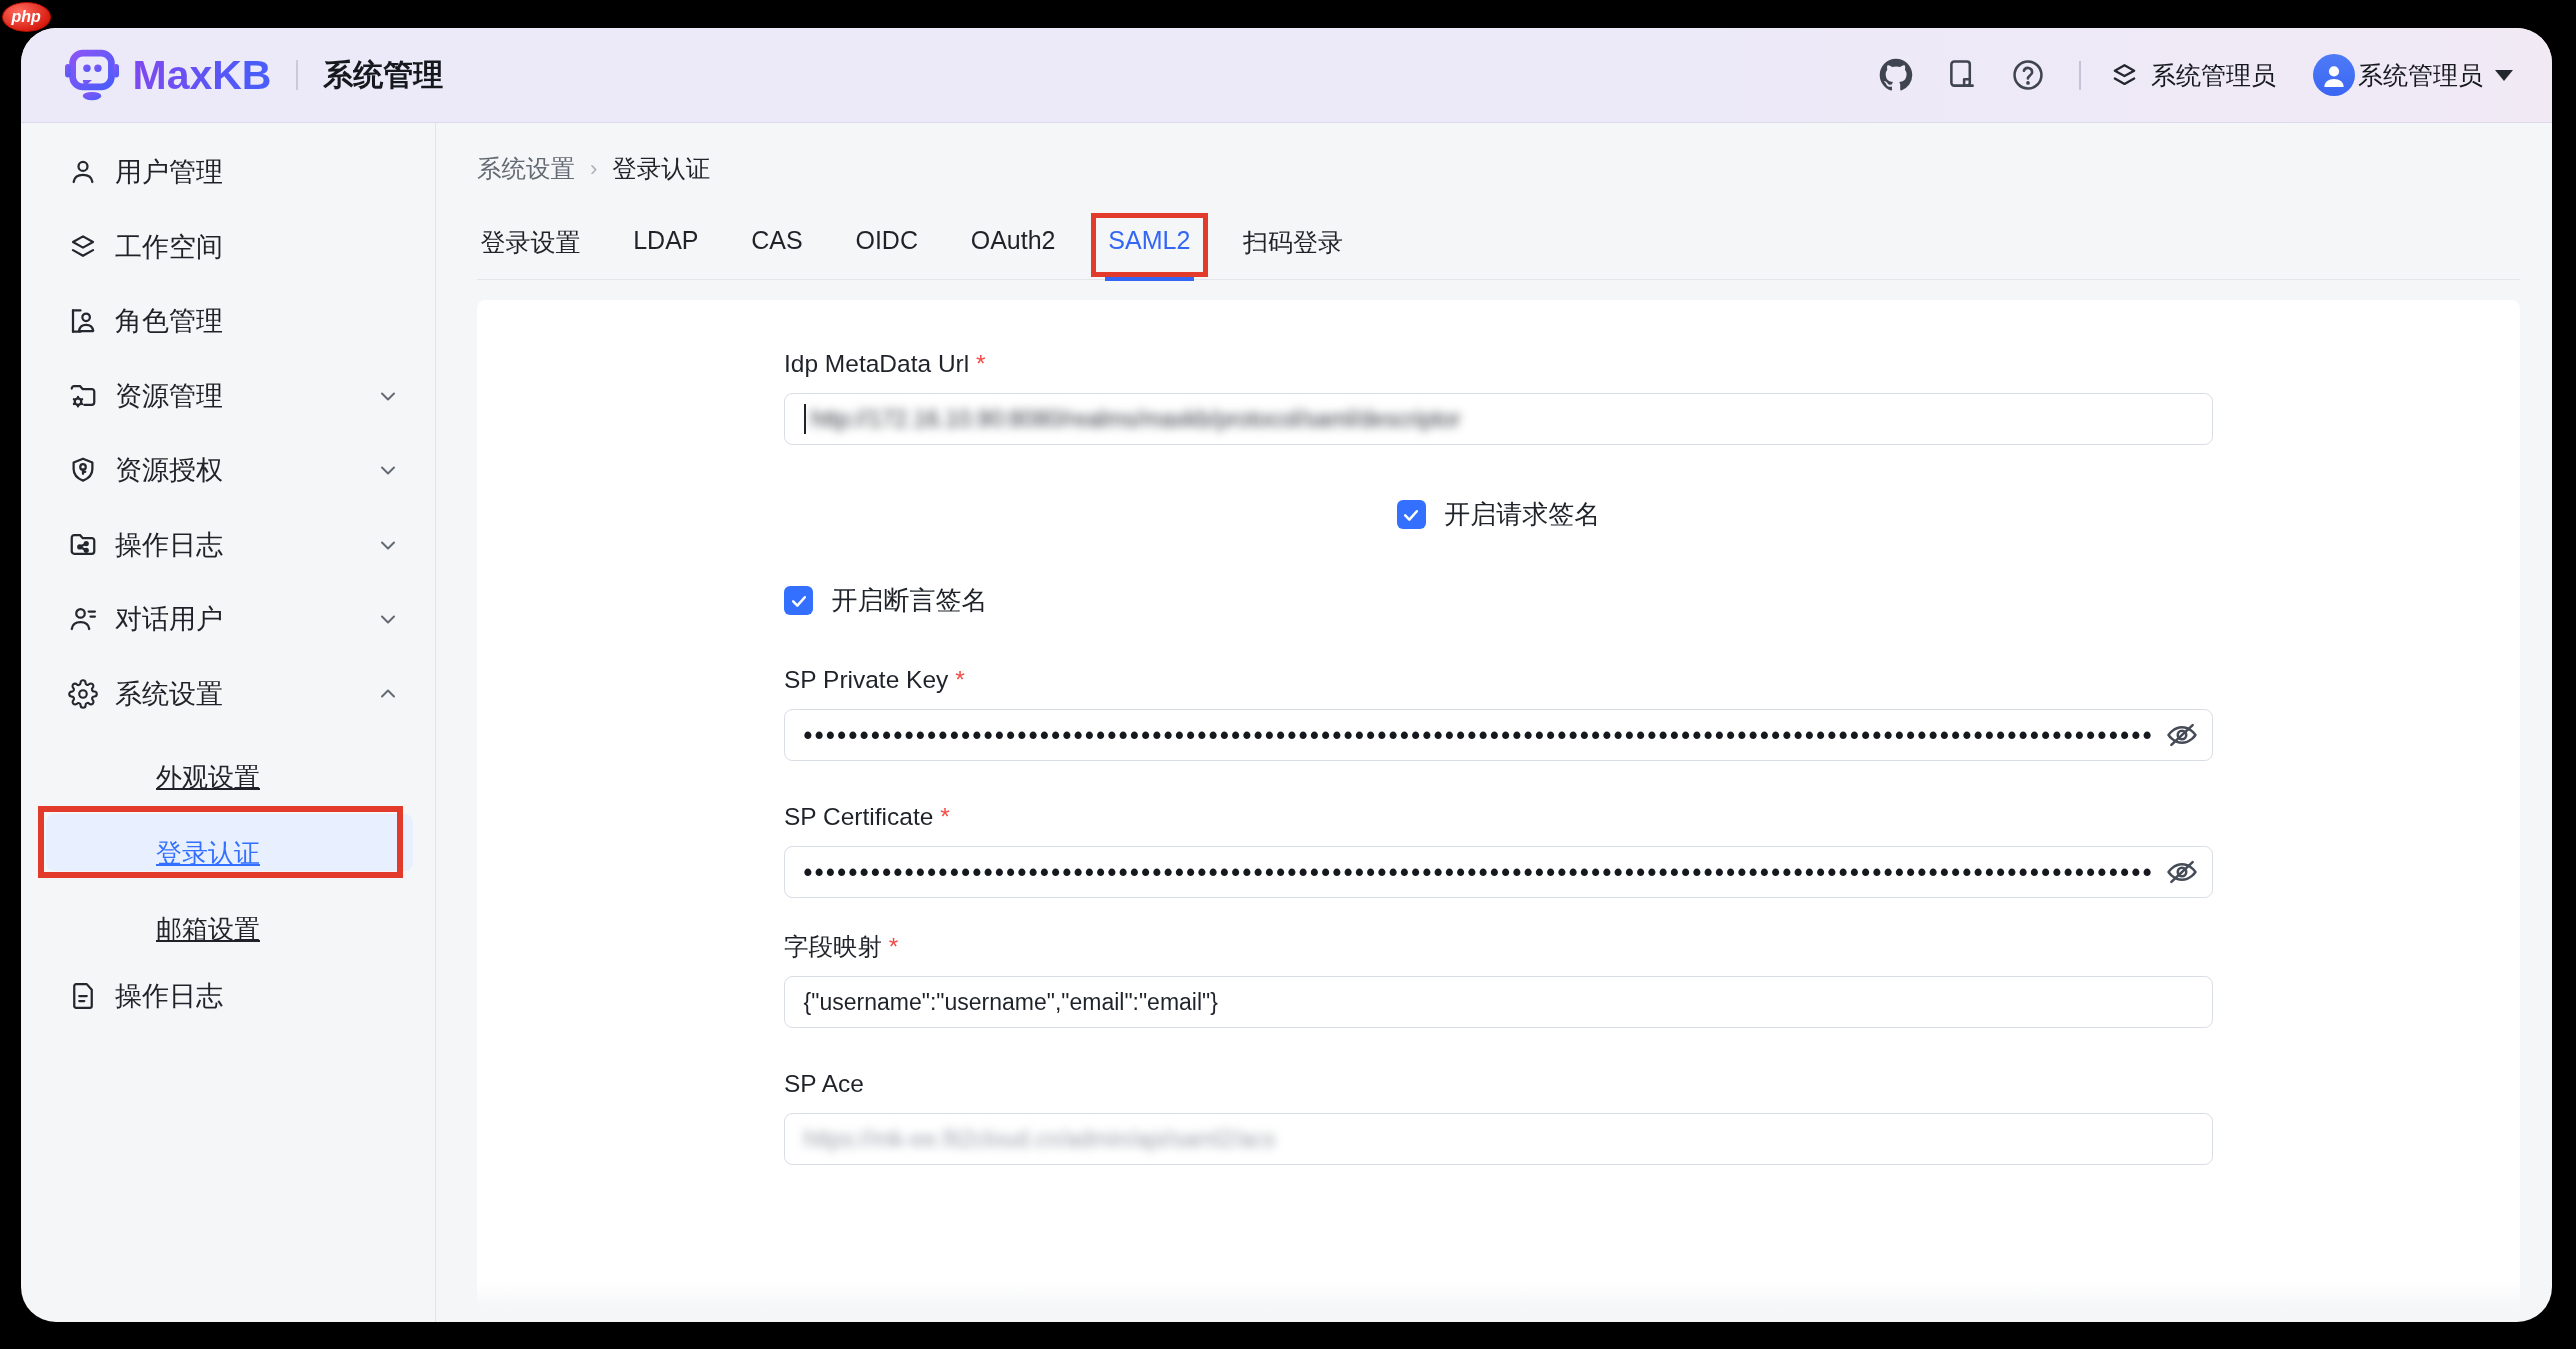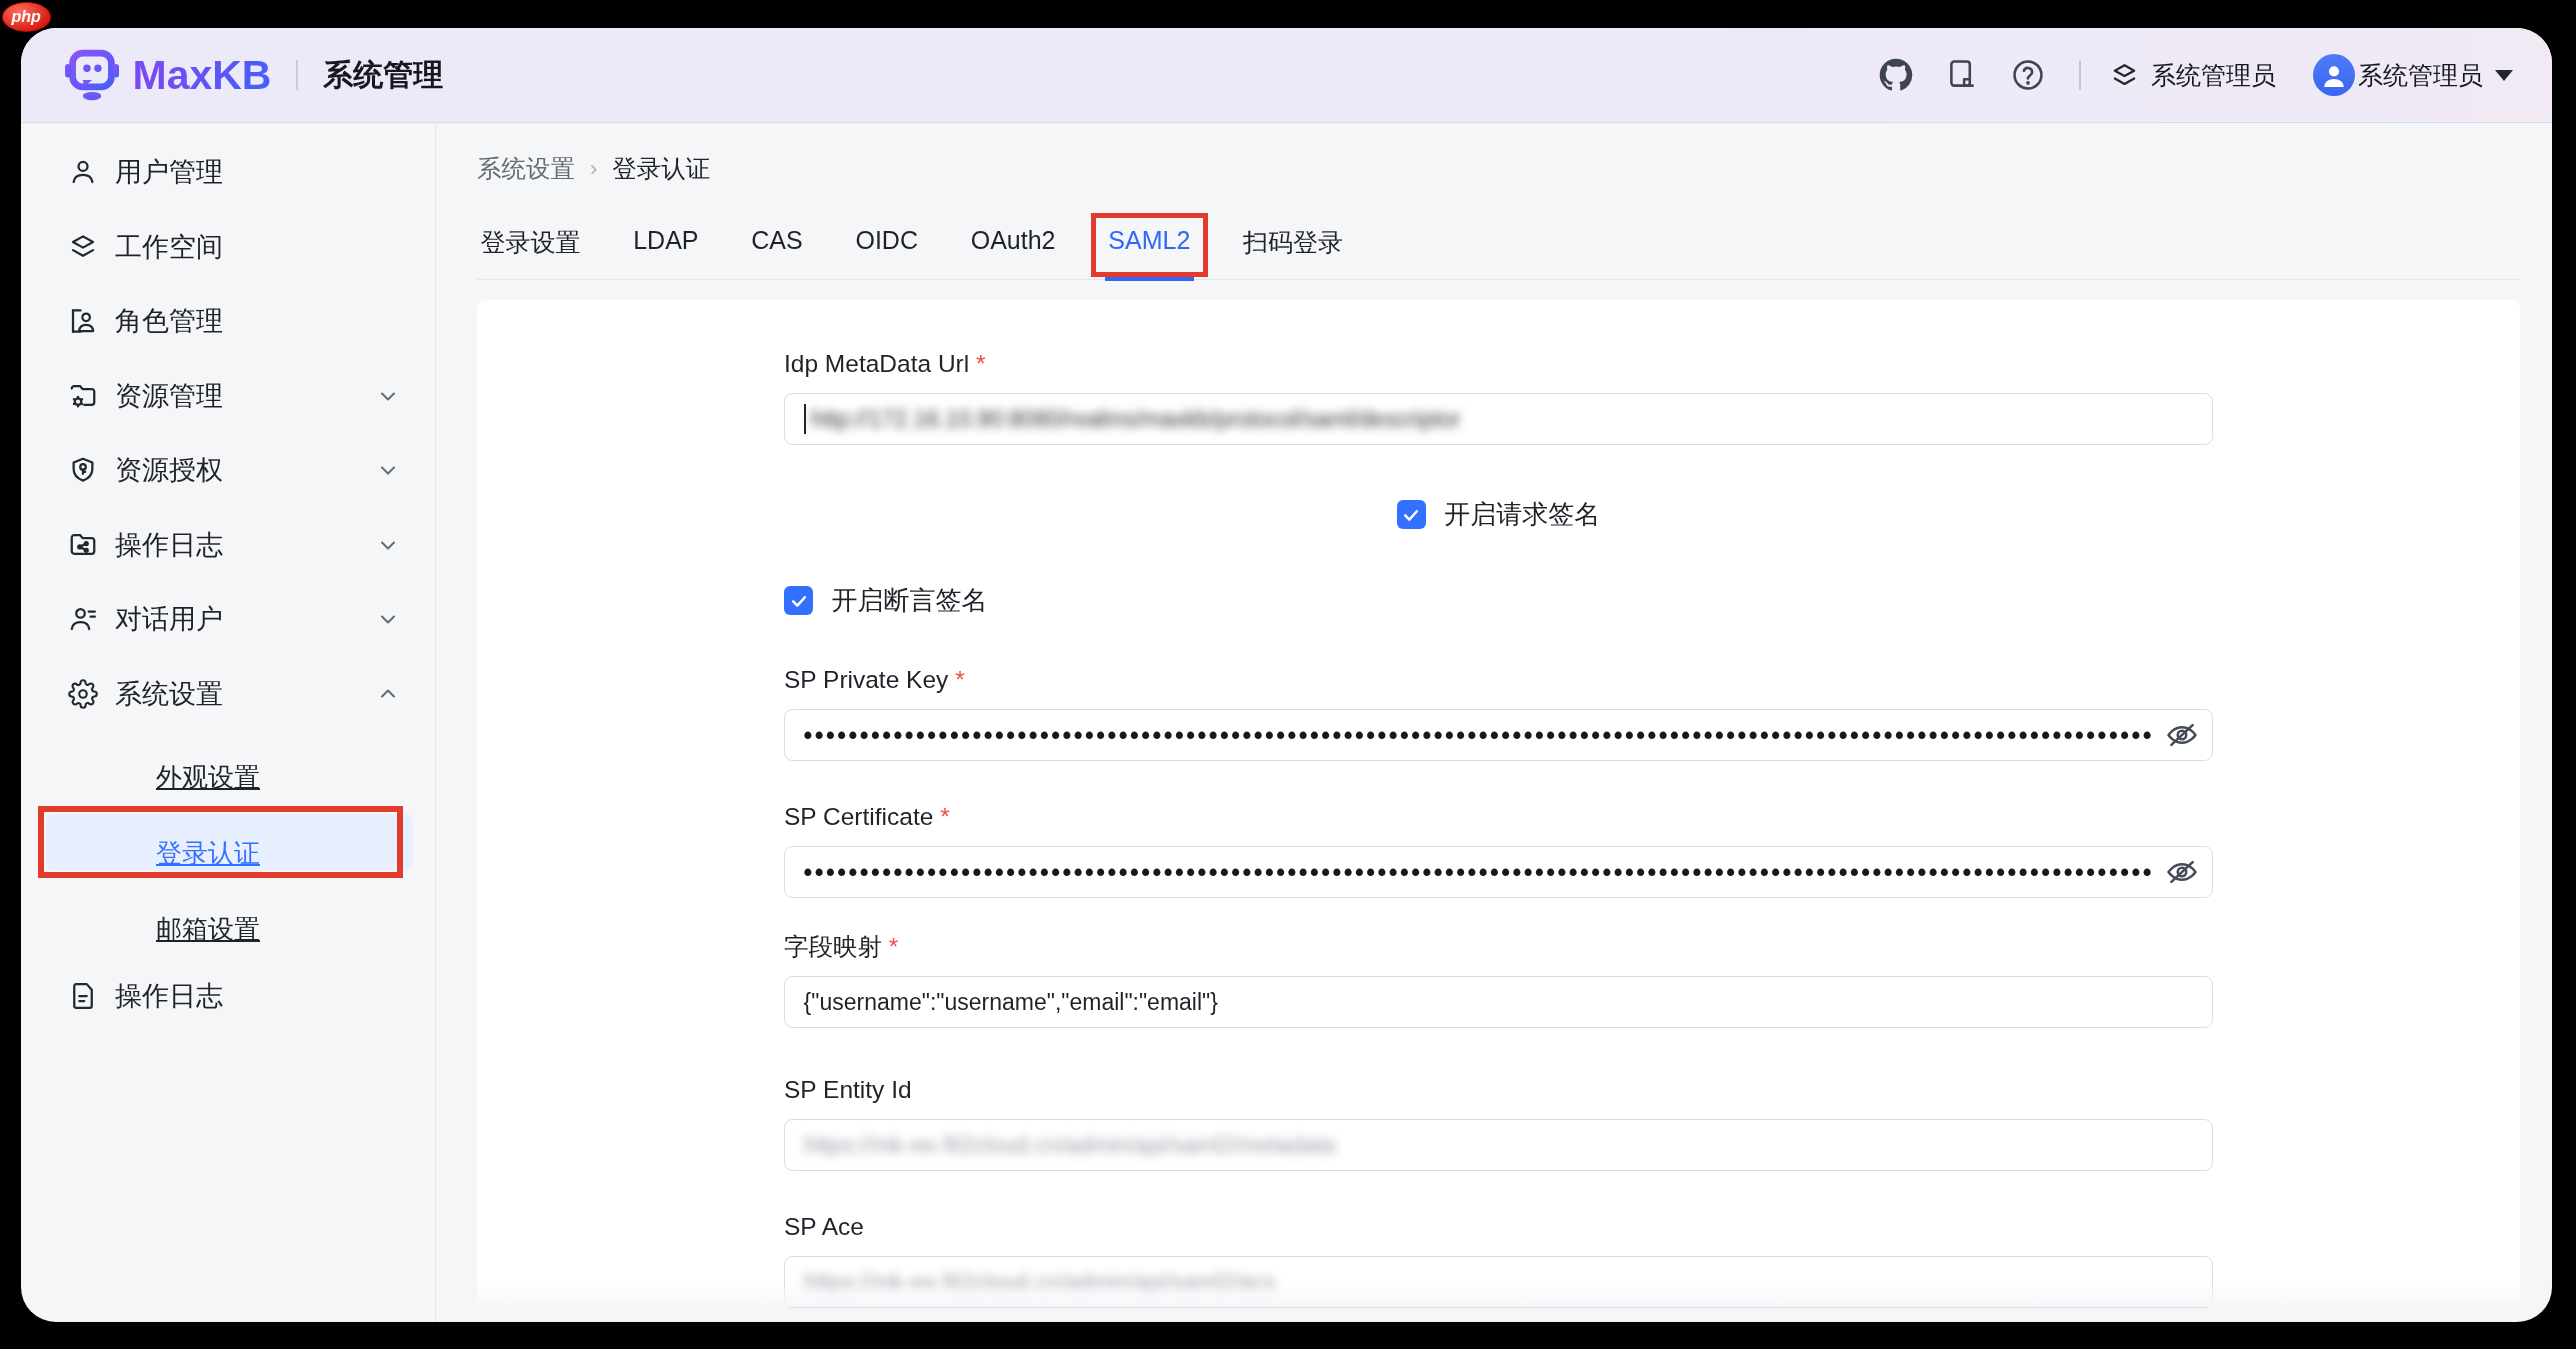--- a/index.html
+++ b/index.html
@@ -392,28 +392,20 @@
 
           <div class="field mt-f3">
             <div class="f-label">
               <span>字段映射</span><span class="req">*</span>
             </div>
             <div class="f-input" role="textbox">
               <span>{"username":"username","email":"email"}</span>
             </div>
           </div>
 
-          <div class="field mt-f4">
-            <div class="f-label">
-              <span>SP Entity Id</span>
-            </div>
-            <div class="f-input" role="textbox">
-              <span class="blur-grey">https://mk-ee.fit2cloud.cn/admin/api/saml2/metadata</span>
-            </div>
-          </div>
 
           <div class="field mt-f5">
             <div class="f-label">
               <span>SP Ace</span>
             </div>
             <div class="f-input" role="textbox">
               <span class="blur-grey">https://mk-ee.fit2cloud.cn/admin/api/saml2/acs</span>
             </div>
           </div>
 

